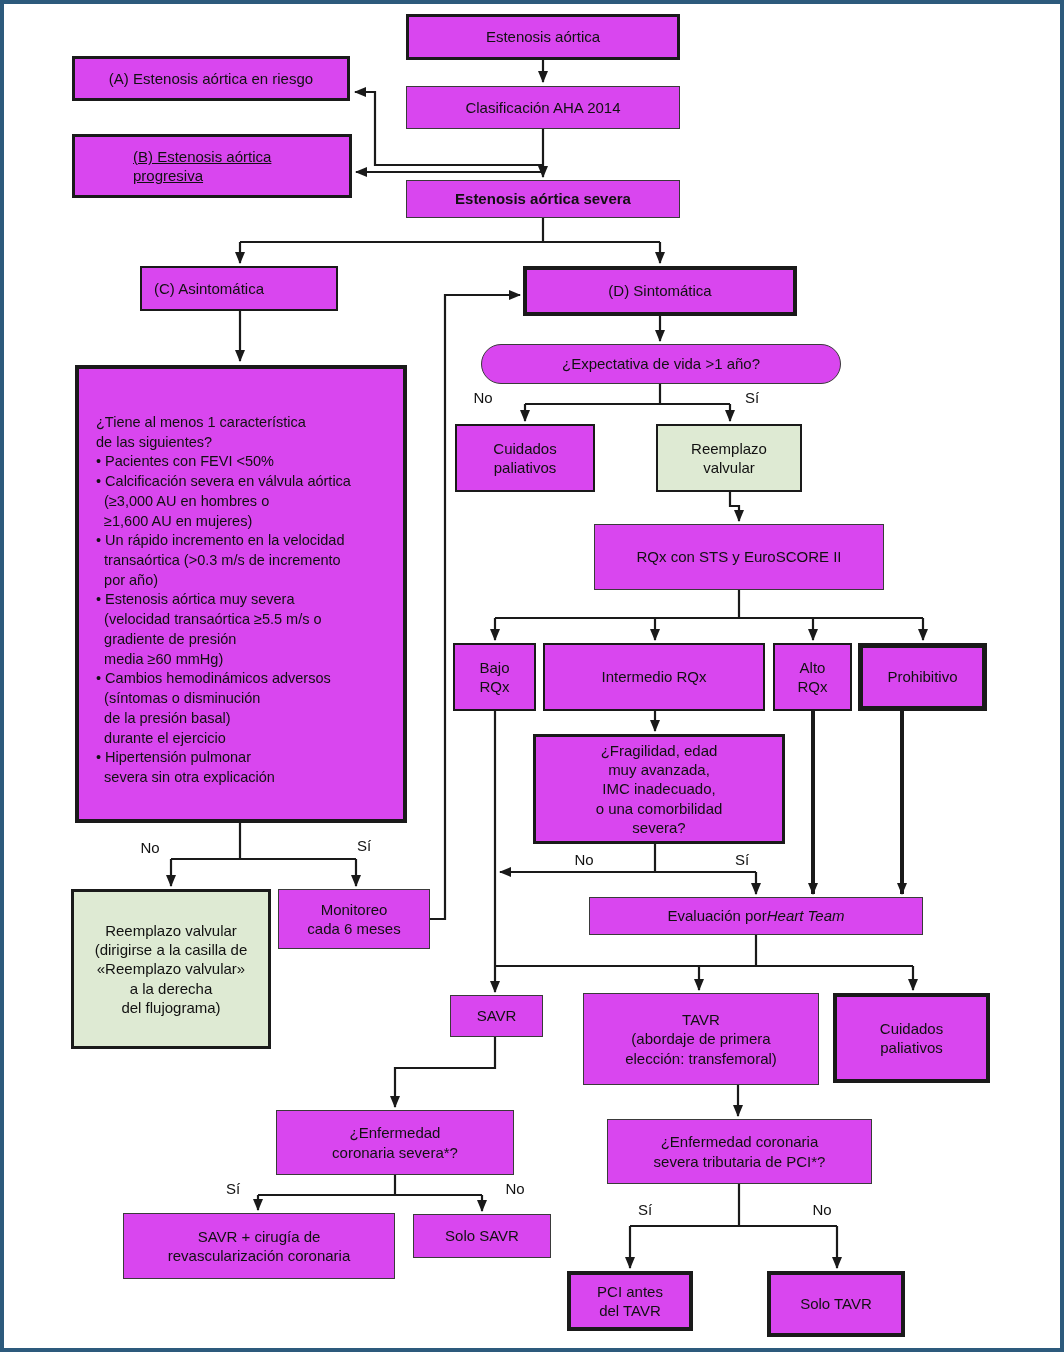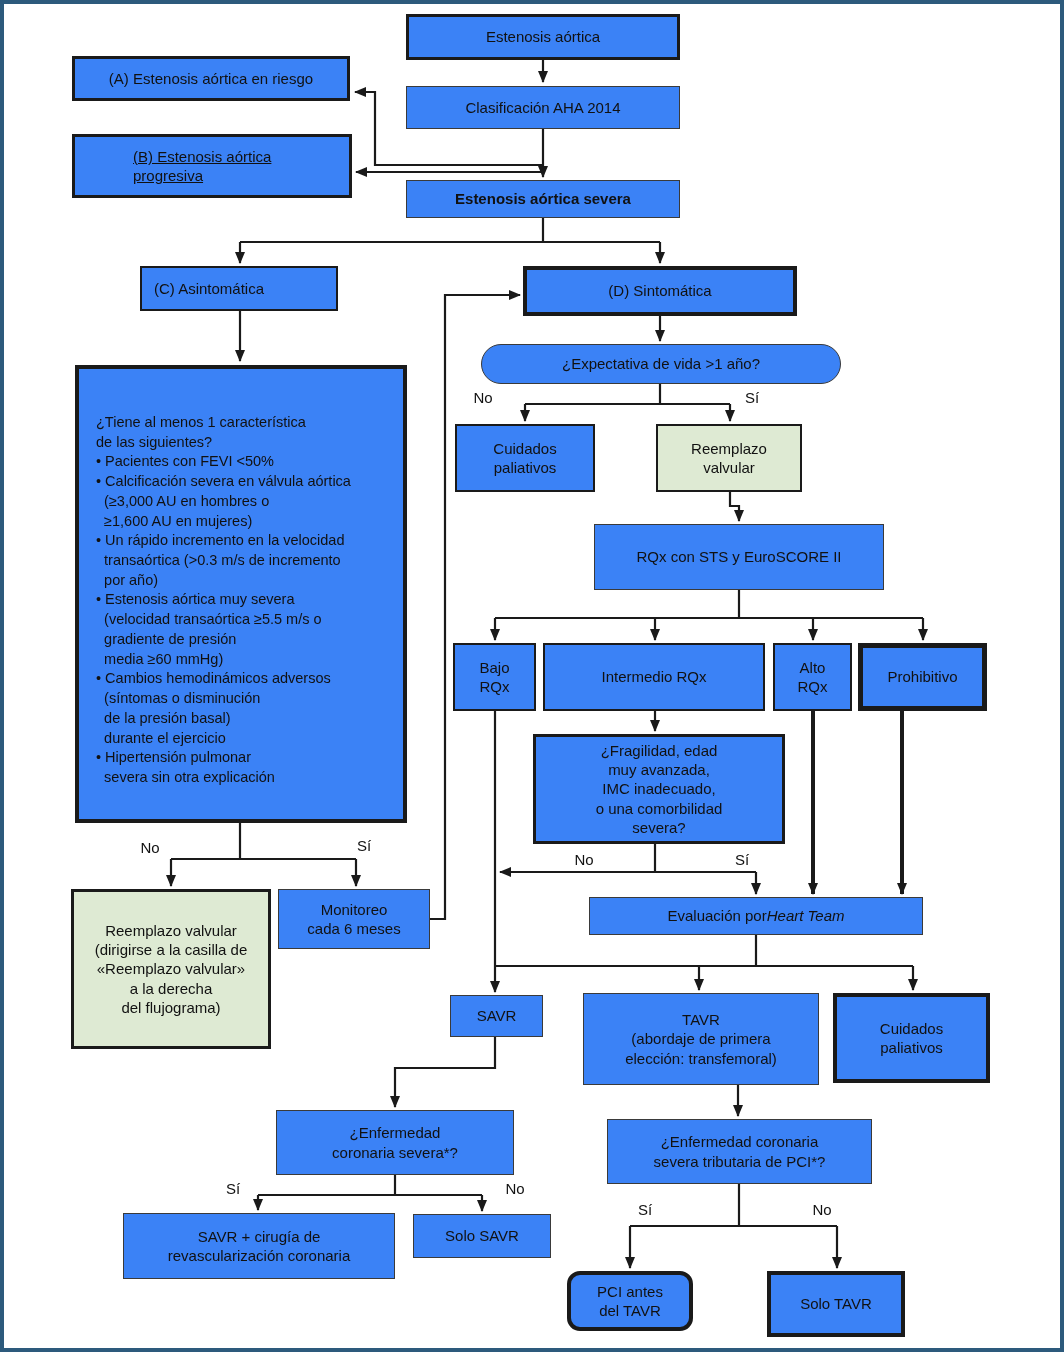--- a/index.html
+++ b/index.html
@@ -1,19 +1,19 @@
 <!DOCTYPE html>
 <html style="--frame: #2d5a7c; --green: #deead3;"><head>
 <meta charset="utf-8">
 <style>
   html,body{margin:0;padding:0;background:#fff;font-family:"Liberation Sans","DejaVu Sans",sans-serif;}
   #frame{position:relative;width:1064px;height:1352px;background:#fff;border:4px solid var(--frame,#2d5a7c);box-sizing:border-box;overflow:hidden;}
   svg.wires{position:absolute;left:-4px;top:-4px;z-index:0;}
   .node{position:absolute;box-sizing:border-box;display:flex;align-items:center;justify-content:center;
-        text-align:center;background:#3b82f6;border:2px solid #1a1a1a;font-size:15px;line-height:1.27;
+        text-align:center;background:#d946ef;border:2px solid #1a1a1a;font-size:15px;line-height:1.27;
         color:#111;white-space:pre-line;z-index:1;margin:-4px 0 0 -4px;}
   .b1{border-width:1.5px;border-color:#3a3a3a;}
   .b2{border-width:2px;}
   .b25{border-width:2.5px;}
   .b3{border-width:3.5px;}
   .b4{border-width:4px;}
   .b45{border-width:5px;}
   .green{background:var(--green,#deead3);}
   .bold{font-weight:bold;}
   .leftpad12{justify-content:flex-start;text-align:left;padding-left:12px;}
@@ -135,21 +135,21 @@
 elección: transfemoral)</div>
   <div class="node b4" style="left:833px;top:993px;width:157px;height:90px;">Cuidados
 paliativos</div>
   <div class="node b1" style="left:276px;top:1110px;width:238px;height:65px;">¿Enfermedad
 coronaria severa*?</div>
   <div class="node b1" style="left:123px;top:1213px;width:272px;height:66px;">SAVR + cirugía de
 revascularización coronaria</div>
   <div class="node b1" style="left:413px;top:1214px;width:138px;height:44px;">Solo SAVR</div>
   <div class="node b1" style="left:607px;top:1119px;width:265px;height:65px;">¿Enfermedad coronaria
 severa tributaria de PCI*?</div>
-  <div class="node b4" style="left:567px;top:1271px;width:126px;height:60px;border-radius:13px;">PCI antes
+  <div class="node b4" style="left:567px;top:1271px;width:126px;height:60px;">PCI antes
 del TAVR</div>
   <div class="node b4" style="left:767px;top:1271px;width:138px;height:66px;">Solo TAVR</div>
 
   <div class="lbl" style="left:483px;top:397px;">No</div>
   <div class="lbl" style="left:752px;top:397px;">Sí</div>
   <div class="lbl" style="left:150px;top:847px;">No</div>
   <div class="lbl" style="left:364px;top:845px;">Sí</div>
   <div class="lbl" style="left:584px;top:859px;">No</div>
   <div class="lbl" style="left:742px;top:859px;">Sí</div>
   <div class="lbl" style="left:233px;top:1188px;">Sí</div>

